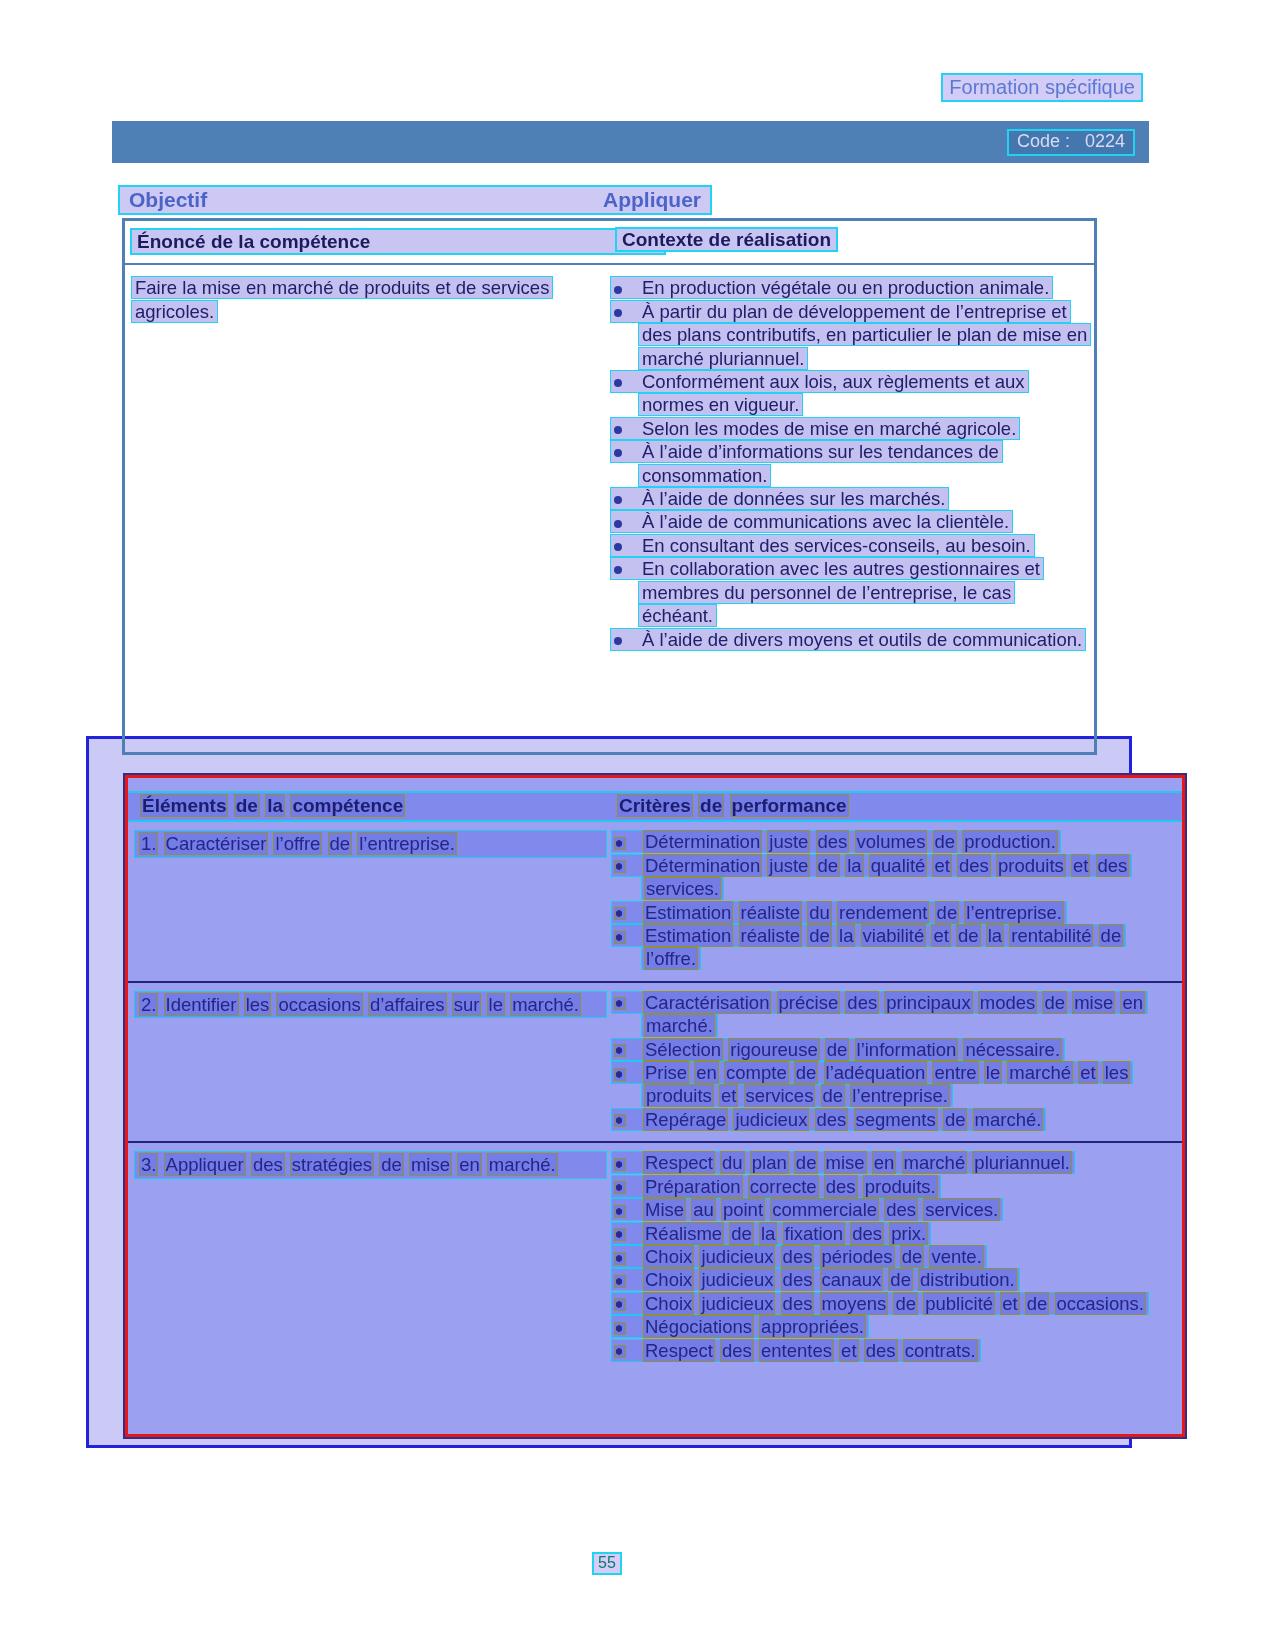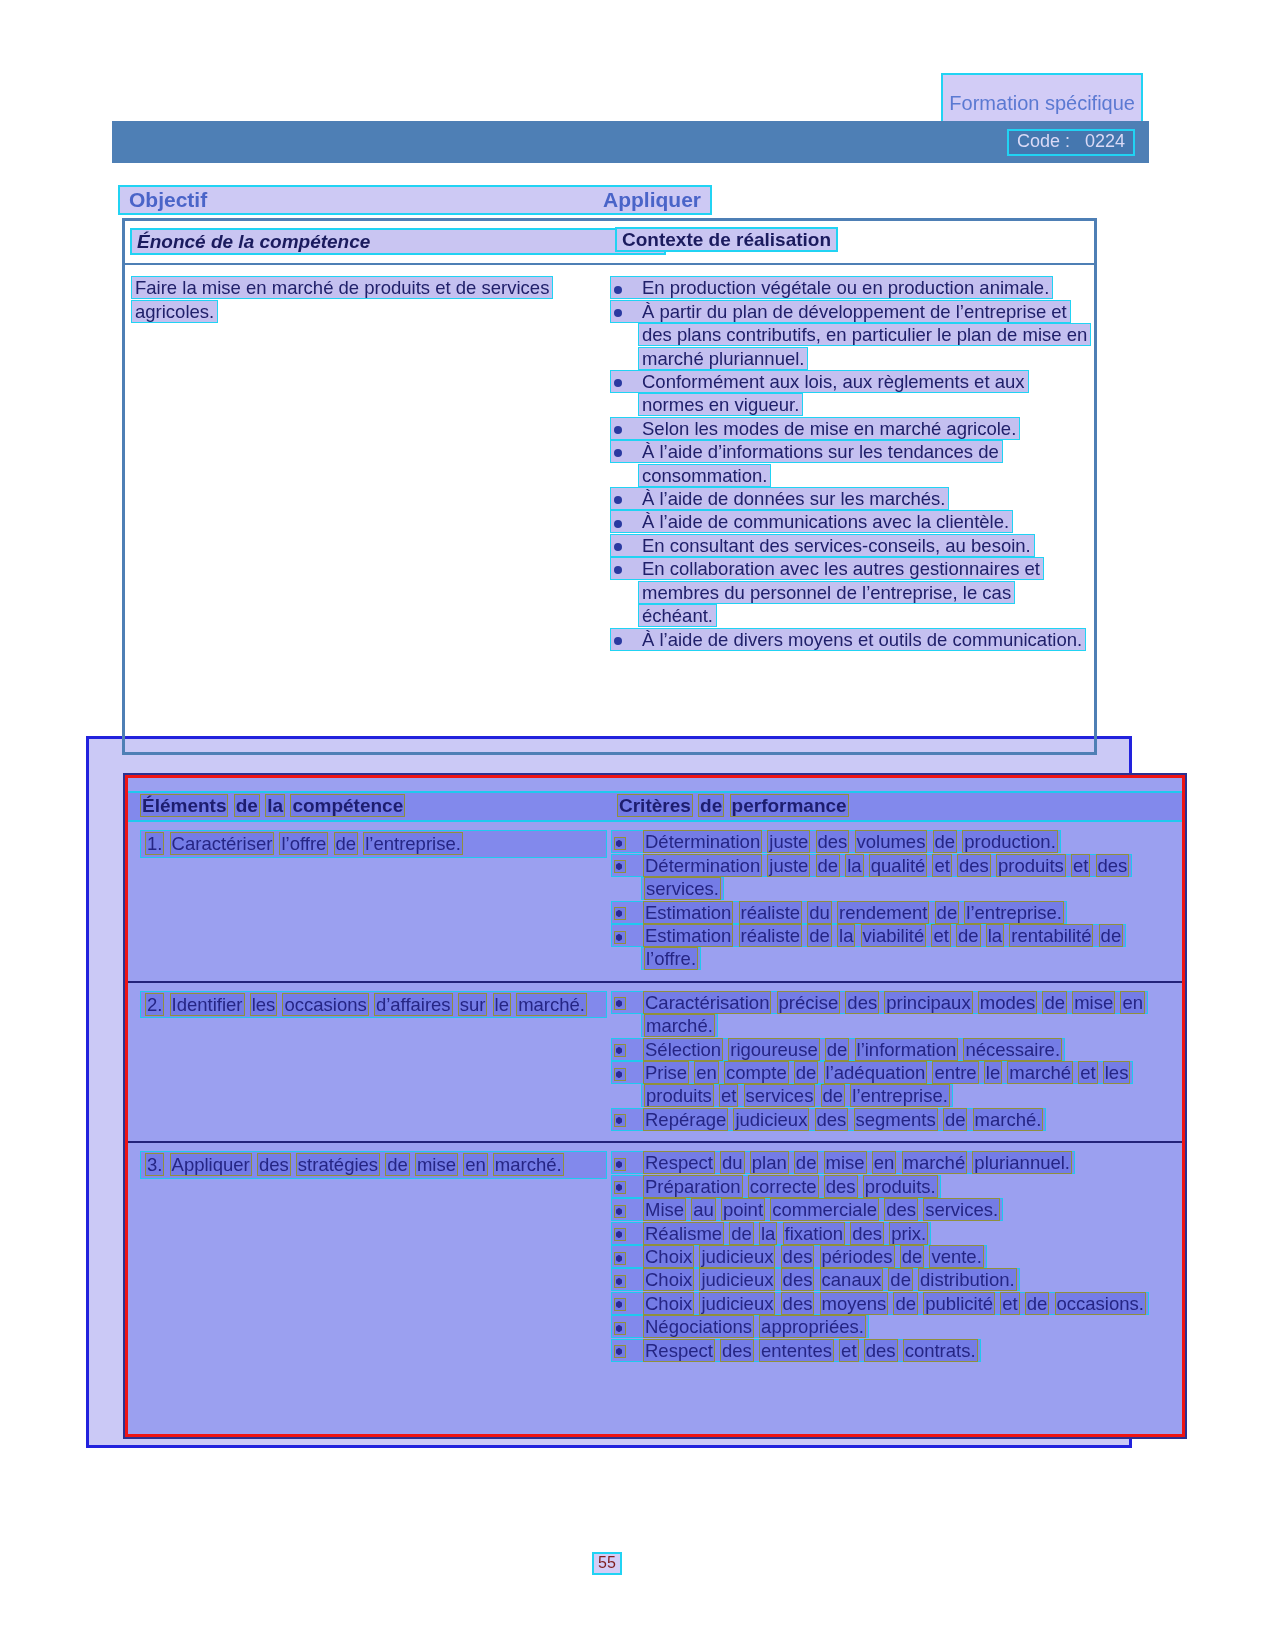--- a/index.html
+++ b/index.html
@@ -17,21 +17,21 @@
   }
   .hl2 {
     background:#8289ec; border:1.5px solid #1fc9ef; padding:0 2px;
     -webkit-box-decoration-break:clone; box-decoration-break:clone;
   }
   .w { border:1px solid #90903c; background:#747ce6; padding:0 1px; }
 
   
   .eyebrow {
     position:absolute; top:73px; right:132px; font-size:20px; color:#5b79d2;
-    background:#d2ccf6; border:2px solid #21d3f3; padding:17px 6px;
+    background:#d2ccf6; border:2px solid #21d3f3; padding:1px 6px;
   }
   .codebar {
     position:absolute; left:112px; top:121px; width:1037px; height:42px;
     background:#4e7fb5;
   }
   .codebox {
     position:absolute; right:14px; top:8px;
     border:2px solid #21d3f3; background:#4577af; color:#dadaf6;
     font-size:18px; padding:0 8px 2px 8px; white-space:pre;
   }
@@ -50,21 +50,21 @@
 
   
   .table1 {
     position:absolute; left:122px; top:218px; width:975px; height:537px;
     border:3px solid #4e7fb5; z-index:2; font-size:18.5px; line-height:23.4px;
   }
   .t1-header { display:flex; border-bottom:2px solid #4e7fb5; padding:7px 0 8px 5px; }
   .t1-col-l { width:485px; flex:0 0 485px; }
   .t1-col-r { flex:1; padding-right:6px; }
   .th { font-weight:700; color:#1b1b5e; font-size:19px; }
-  .th-block { display:inline-block; width:536px;font-style:italic; }
+  .th-block { display:inline-block; width:536px; }
   .t1-body { display:flex; padding-top:11px; }
   .statement-wrap { padding-left:6px; width:485px; }
   .b1 { padding-left:28px; text-indent:-28px; }
   .dot1 {
     display:inline-block; width:8px; height:8px; border-radius:4px;
     background:#2a3aa0; margin-right:20px; vertical-align:middle; text-indent:0;
   }
 
   
   .table2 {
@@ -76,33 +76,33 @@
     display:flex; margin-top:13px; background:#8289ec;
     border-top:2px solid #1fc9ef; border-bottom:2px solid #1fc9ef;
     padding:1px 0 3px 6px; font-weight:700; font-size:19px; color:#1d1d6e;
   }
   .t2-col-l { width:483px; flex:0 0 483px; padding-left:6px; }
   .t2-col-r { flex:1; padding-right:5px; }
   .t2-row { display:flex; padding:8px 0 10px 0; }
   .t2-row + .t2-row { border-top:2px solid #23237a; }
   .el-strip {
     display:block; background:#8289ec; border:1.5px solid #1fc9ef;
-    padding:1px 4px; margin-right:4px;margin-left:6px;
+    padding:1px 4px; margin-right:4px;
   }
   .b2 { padding-left:30px; text-indent:-30px; }
   .dot2 {
     display:inline-block; width:12px; height:13px; margin-right:17px;
     border:1px solid #90903c; vertical-align:middle; text-indent:0;
     background:radial-gradient(circle at 40% 50%, #2a2a94 0 3px, #747ce6 3.5px);
   }
 
   .pagenum {
     position:absolute; left:592px; top:1552px;
     background:#d4cdf7; border:2px solid #21d3f3; padding:0 4px 1px 4px;
-    font-size:16px; color:#7f1d1d;
+    font-size:16px; color:#0f766e;
   }
 </style>
 </head>
 <body>
 
 <div class="page">
 
   <span class="eyebrow">Formation spécifique</span>
 
   <div class="codebar">

